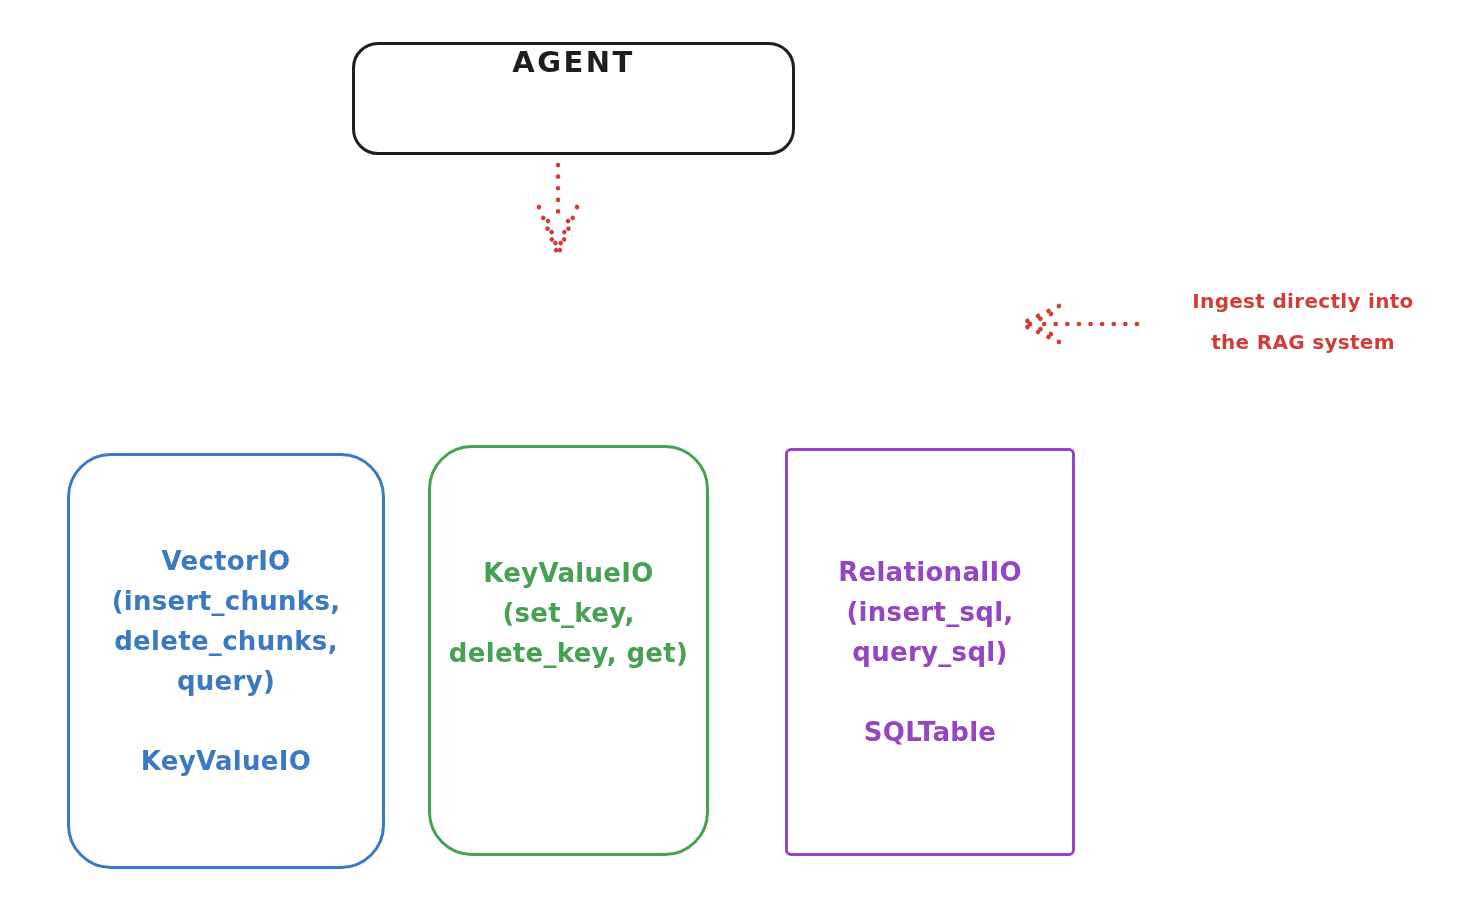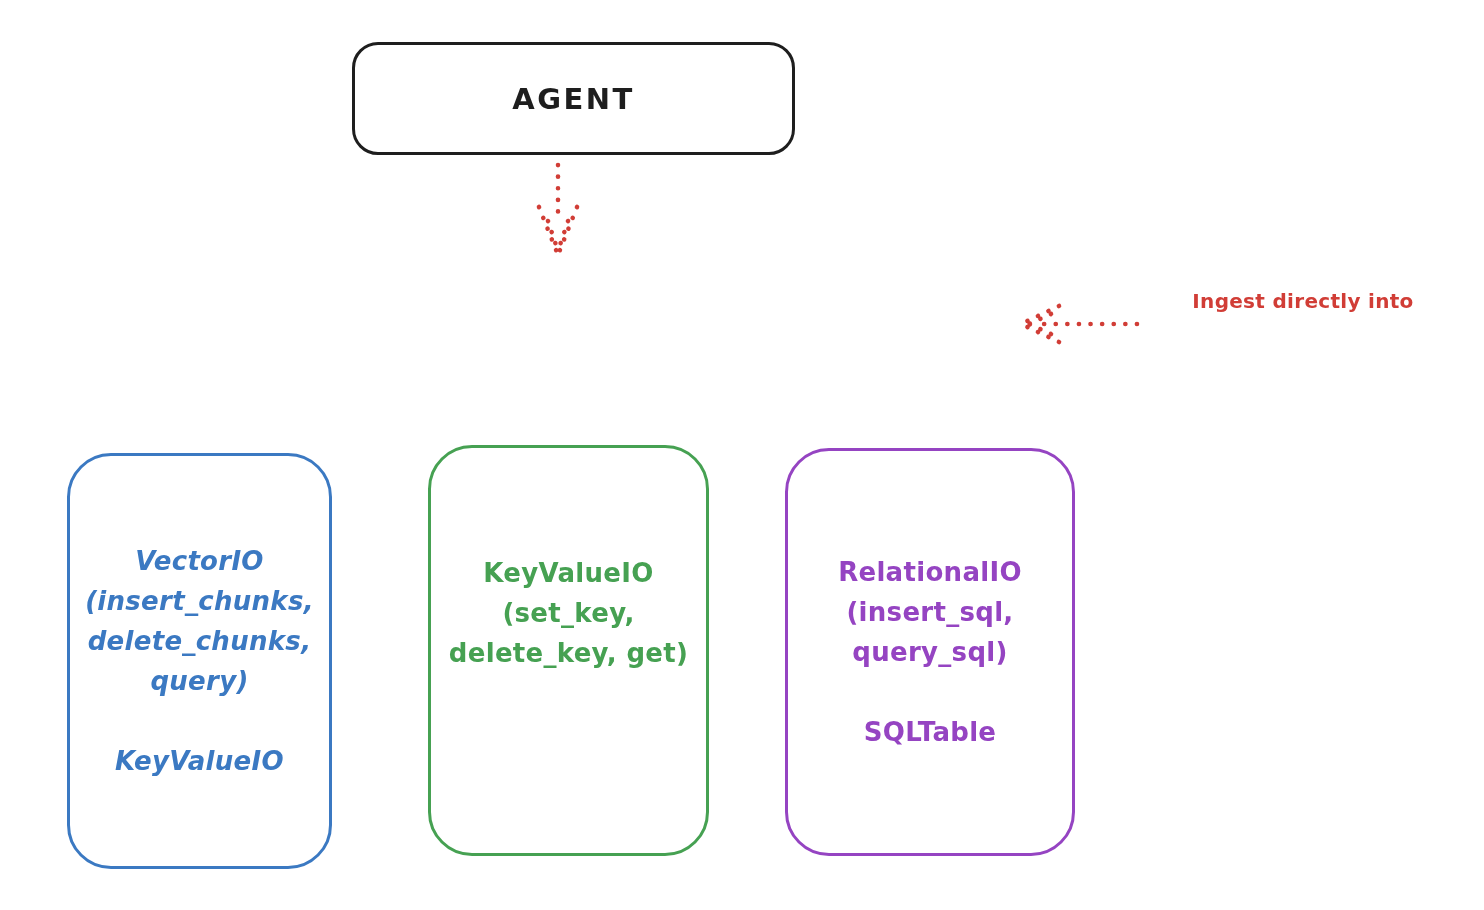--- a/index.html
+++ b/index.html
@@ -14,21 +14,20 @@
     overflow: hidden;
   }
 
   
   .node {
     position: absolute;
     border: 3.5px solid var(--color-ink, #1e1e1e);
     border-radius: 26px;
     background: transparent;
     display: flex;
-    align-items: center;
     justify-content: center;
     color: var(--color-ink, #1e1e1e);
   }
   .node-label {
     font-size: 29px;
     font-weight: 600;
     letter-spacing: 2.5px;
     white-space: nowrap;
   }
   .node-label.rag { letter-spacing: 1px; }
@@ -99,39 +98,40 @@
   <svg class="arrow" style="left:1013px; top:299px;" width="128" height="50" viewBox="0 0 128 50" aria-hidden="true">
     <line x1="124" y1="25" x2="20" y2="25"></line>
     <line x1="46" y1="7" x2="8" y2="25"></line>
     <line x1="46" y1="43" x2="8" y2="25"></line>
     <line x1="38" y1="15" x2="16" y2="25"></line>
     <line x1="38" y1="35" x2="16" y2="25"></line>
   </svg>
 
   <div class="annotation" style="left:1138px; top:281px; width:330px;">
     <div>Ingest directly into</div>
+    <div>the RAG system</div>
   </div>
 
-  <div class="io-box" style="left: 67px; top: 453px; width: 265px; height: 416px; border-color: rgb(59, 121, 194); color: rgb(59, 121, 194); font-style: italic;">
+  <div class="io-box" style="left: 67px; top: 453px; width: 318px; height: 416px; border-color: rgb(59, 121, 194); color: rgb(59, 121, 194);">
     <div class="io-methods">VectorIO
 (insert_chunks,
 delete_chunks,
 query)</div>
     <div class="io-gap"></div>
     <div class="io-index">KeyValueIO</div>
   </div>
 
   <div class="io-box" style="left: 428px; top: 445px; width: 281px; height: 411px; border-color: rgb(70, 161, 82); color: rgb(70, 161, 82); gap: 36px;">
     <div class="io-methods">KeyValueIO
 (set_key,
 delete_key, get)</div>
     <div class="io-gap"></div>
   </div>
 
-  <div class="io-box" style="left: 785px; top: 448px; width: 290px; height: 408px; border-color: rgb(149, 68, 194); color: rgb(149, 68, 194);">
+  <div class="io-box" style="left: 785px; top: 448px; width: 290px; height: 408px; border-color: rgb(149, 68, 194); color: rgb(149, 68, 194); border-radius: 6px;">
     <div class="io-methods">RelationalIO
 (insert_sql,
 query_sql)</div>
     <div class="io-gap"></div>
     <div class="io-index">SQLTable</div>
   </div>
 
 </div>
 
 </body></html>

